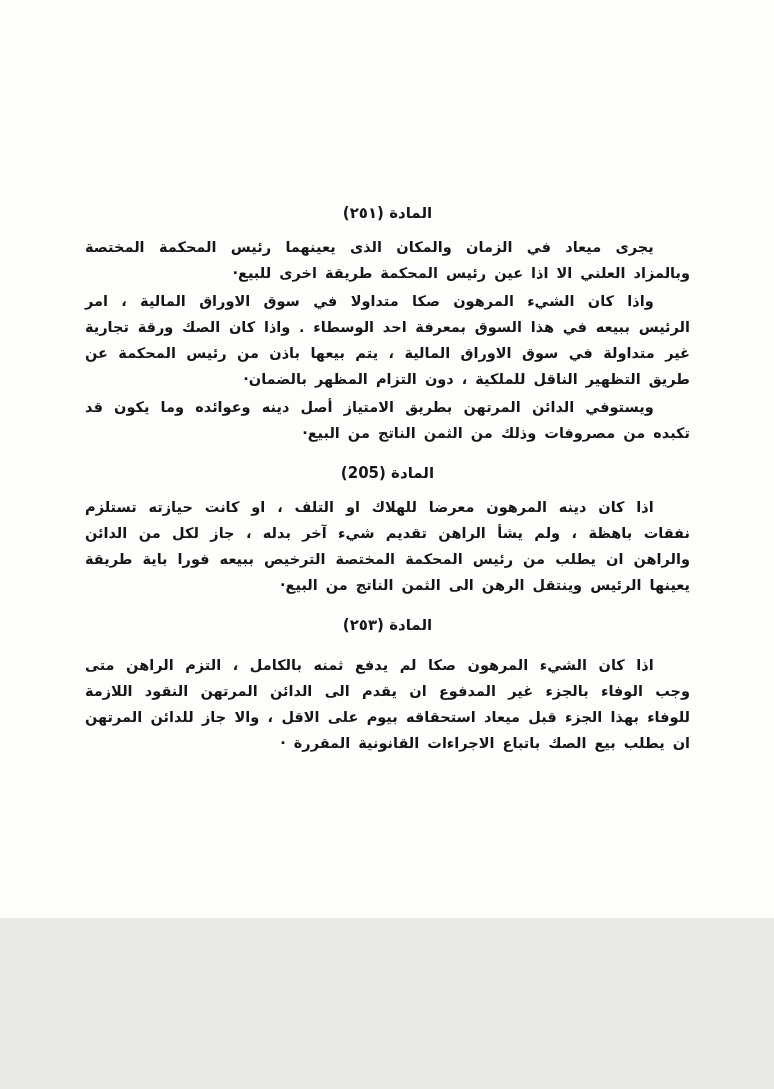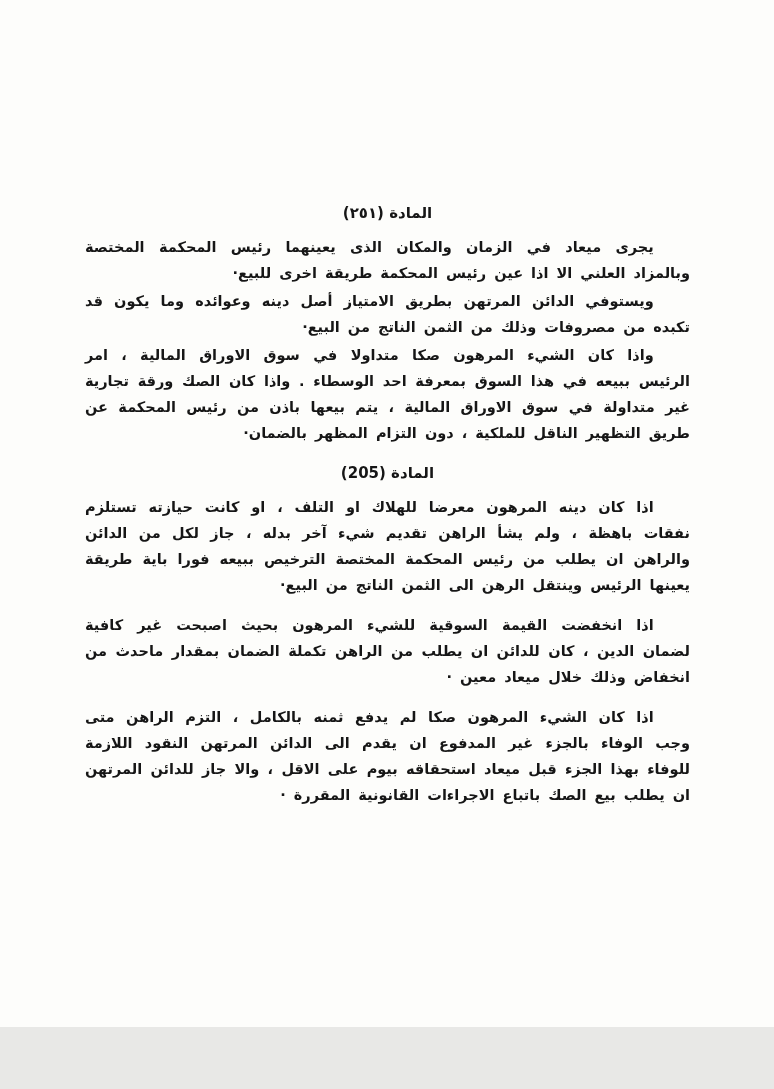--- a/index.html
+++ b/index.html
@@ -4,21 +4,21 @@
 <style>
   html, body {
     margin: 0;
     padding: 0;
     background: #e8e8e6;
     font-family: "DejaVu Sans", sans-serif;
   }
   .page {
     position: relative;
     width: 774px;
-    height: 1027px;
+    height: 918px;
     margin: 0 auto;
     background: #fdfdfb;
     overflow: hidden;
     box-shadow: 0 0 6px rgba(0,0,0,0.25);
   }
   .content {
     position: absolute;
     top: 186px;
     right: 84px;
     left: 85px;
@@ -57,31 +57,31 @@
 </style>
 </head>
 <body>
 
 <div class="page">
   <div class="content">
 
     <section class="article">
       <h3 class="article-heading">المادة (٢٥١)</h3>
       <p class="para">يجرى ميعاد في الزمان والمكان الذى يعينهما رئيس المحكمة المختصة وبالمزاد العلني الا اذا عين رئيس المحكمة طريقة اخرى للبيع·</p>
+      <p class="para">واذا كان الشيء المرهون صكا متداولا في سوق الاوراق المالية ، امر الرئيس ببيعه في هذا السوق بمعرفة احد الوسطاء . واذا كان الصك ورقة تجارية غير متداولة في سوق الاوراق المالية ، يتم بيعها باذن من رئيس المحكمة عن طريق التظهير الناقل للملكية ، دون التزام المظهر بالضمان·</p>
       <p class="para">ويستوفي الدائن المرتهن بطريق الامتياز أصل دينه وعوائده وما يكون قد تكبده من مصروفات وذلك من الثمن الناتج من البيع·</p>
-      <p class="para">واذا كان الشيء المرهون صكا متداولا في سوق الاوراق المالية ، امر الرئيس ببيعه في هذا السوق بمعرفة احد الوسطاء . واذا كان الصك ورقة تجارية غير متداولة في سوق الاوراق المالية ، يتم بيعها باذن من رئيس المحكمة عن طريق التظهير الناقل للملكية ، دون التزام المظهر بالضمان·</p>
     </section>
 
     <section class="article">
       <h3 class="article-heading">المادة (205)</h3>
       <p class="para">اذا كان دينه المرهون معرضا للهلاك او التلف ، او كانت حيازته تستلزم نفقات باهظة ، ولم يشأ الراهن تقديم شيء آخر بدله ، جاز لكل من الدائن والراهن ان يطلب من رئيس المحكمة المختصة الترخيص ببيعه فورا باية طريقة يعينها الرئيس وينتقل الرهن الى الثمن الناتج من البيع·</p>
     </section>
 
     <section class="article">
-      <p class="para">اذا انخفضت القيمة السوقية للشيء المرهون بحيث اصبحت غير كافية لضمان الدين ، كان للدائن ان يطلب من الراهن تكملة الضمان بمقدار ماحدث من انخفاض وذلك خلال ميعاد معين ·</p>
+      <h3 class="article-heading">المادة (٢٥٣)</h3>
     </section>
 
     <section class="article">
       <p class="para">اذا كان الشيء المرهون صكا لم يدفع ثمنه بالكامل ، التزم الراهن متى وجب الوفاء بالجزء غير المدفوع ان يقدم الى الدائن المرتهن النقود اللازمة للوفاء بهذا الجزء قبل ميعاد استحقاقه بيوم على الاقل ، والا جاز للدائن المرتهن ان يطلب بيع الصك باتباع الاجراءات القانونية المقررة ·</p>
     </section>
 
   </div>
 
   <div class="page-number">٦٩</div>
 </div>

